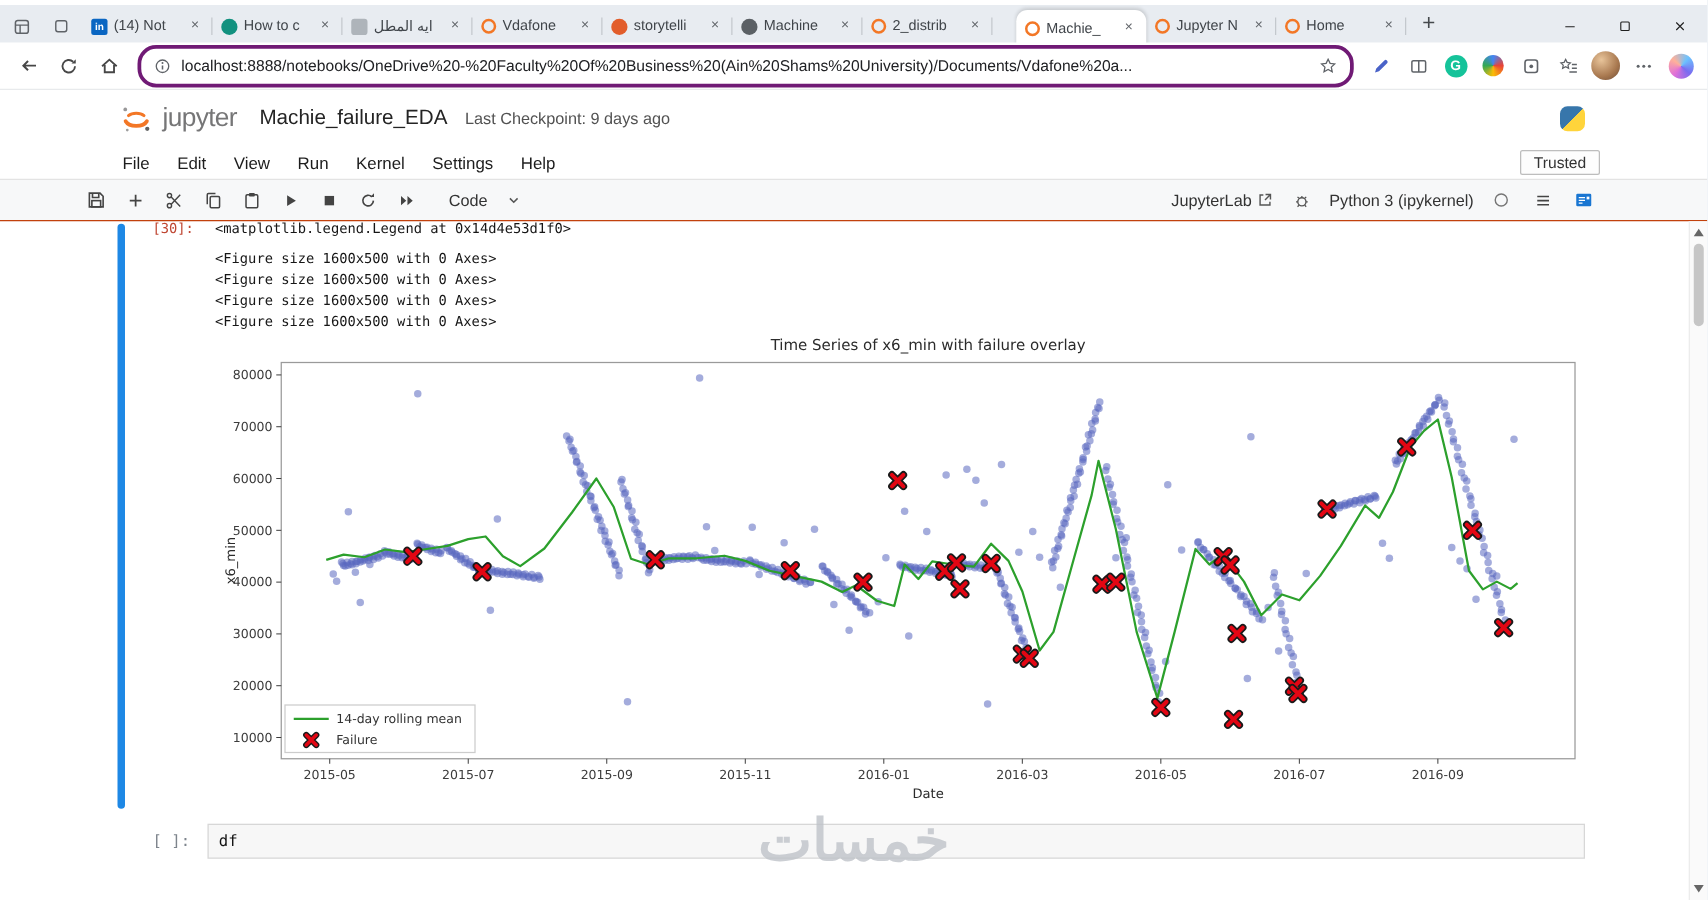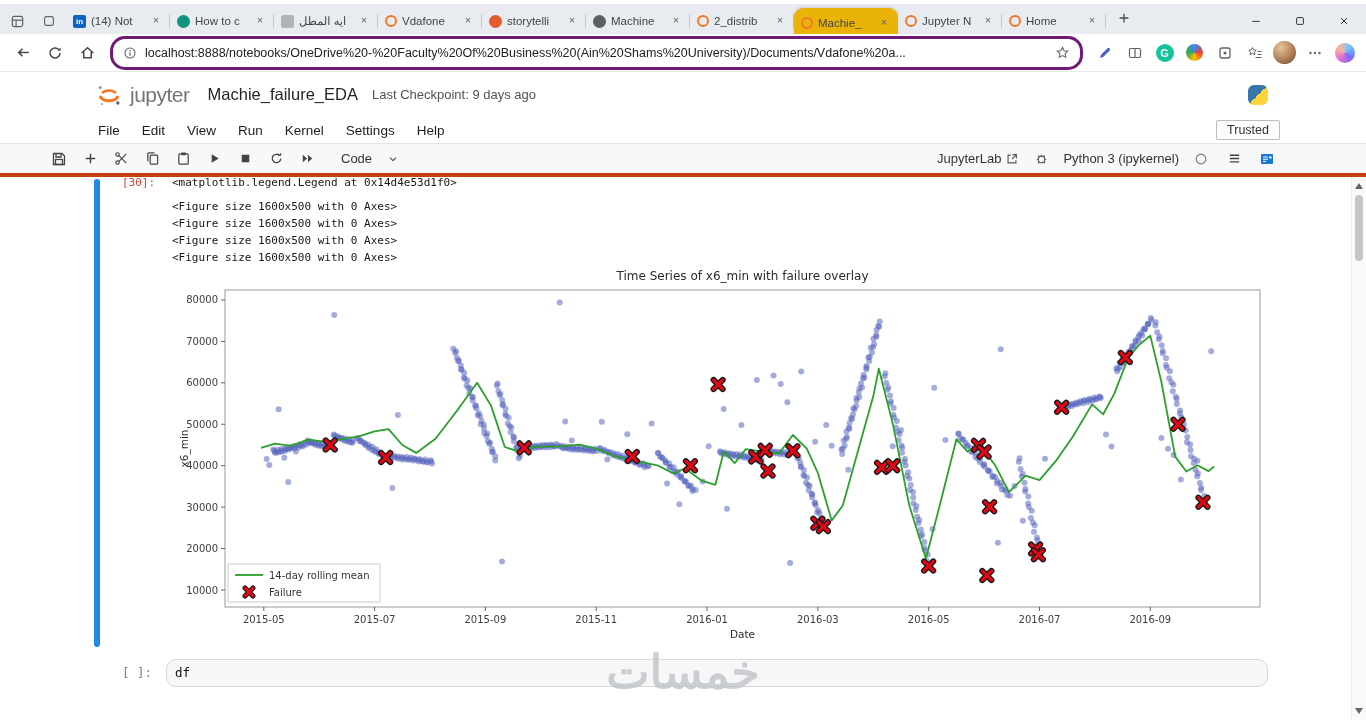--- a/index.html
+++ b/index.html
@@ -7,21 +7,21 @@
           font-family:"Liberation Sans",sans-serif;-webkit-font-smoothing:antialiased;}
   
   .tabbar{position:absolute;top:4px;left:0;width:1366px;height:50px;background:#e8ecf1;
           display:flex;align-items:flex-start;}
   .tabbar-left{display:flex;align-items:center;height:34px;padding:0 6px;gap:10px;}
   .icon-btn{width:22px;height:22px;display:flex;align-items:center;justify-content:center;flex:none;}
   .tabstrip{display:flex;align-items:flex-end;height:34px;}
   .tab{display:flex;align-items:center;gap:5px;width:104px;box-sizing:border-box;padding:0 7px;
        font-size:11.5px;color:#40454a;height:34px;position:relative;}
   .tab:not(.active)::after{content:"";position:absolute;right:0;top:10px;bottom:10px;width:1px;background:#c3c8cd;}
-  .tab.active{height:30px;background:#eab308;border-radius:9px 9px 0 0;box-shadow:0 -1px 3px rgba(0,0,0,.14);}
+  .tab.active{height:30px;background:#ffffff;border-radius:9px 9px 0 0;box-shadow:0 -1px 3px rgba(0,0,0,.14);margin-left:19px;}
   .tab-title{flex:1;overflow:hidden;white-space:nowrap;}
   .tab-close{width:14px;height:14px;line-height:13px;text-align:center;border-radius:3px;
              font-size:11px;color:#5f6368;flex:none;}
   .fav{width:13px;height:13px;flex:none;display:inline-flex;align-items:center;justify-content:center;
        box-sizing:border-box;font-size:8px;}
   .jupyter-icon{border:2.5px solid #f37726;border-radius:50%;width:12px;height:12px;}
   .linkedin-icon{background:#0a66c2;color:#fff;font-weight:700;border-radius:2px;}
   .site-teal-icon{background:#12917f;border-radius:50%;}
   .site-red-icon{background:#e25d2b;border-radius:50%;}
   .page-gray-icon{background:#aeb4ba;border-radius:2.5px;}
@@ -57,40 +57,40 @@
           background:linear-gradient(135deg,#3776ab 50%,#ffd43b 50%);}
   
   .jmenubar{position:absolute;top:117px;left:0;width:1366px;height:27px;background:#fff;
             border-bottom:1px solid #e3e3e3;display:flex;align-items:center;
             padding-left:96px;box-sizing:border-box;gap:18px;}
   .menu-item{font-size:13.5px;color:#1d1d1d;padding:0 2px;}
   .trusted{margin-left:auto;margin-right:86px;border:1px solid #bdbdbd;background:#fdfdfd;
            font-size:12.5px;color:#333;padding:2px 10px;border-radius:2px;}
   
   .jtoolbar{position:absolute;top:144px;left:0;width:1366px;height:33px;background:#f7f8f9;
-            border-bottom:4px solid #c2410c;display:flex;align-items:center;
-            padding-left:48px;box-sizing:border-box;gap:9px;}
+            border-bottom:1px solid #c2410c;display:flex;align-items:center;
+            padding-left:66px;box-sizing:border-box;gap:9px;}
   .tool{width:22px;height:22px;display:flex;align-items:center;justify-content:center;flex:none;}
   .celltype{display:flex;align-items:center;gap:14px;margin-left:14px;font-size:13px;color:#333;}
   .jtb-right{margin-left:auto;margin-right:88px;display:flex;align-items:center;gap:11px;}
   .jlab-link{display:flex;align-items:center;gap:4px;font-size:13px;color:#333;}
   .kernel-name{font-size:13px;color:#333;}
   
   .cell-bar{position:absolute;left:94px;top:179px;width:6px;height:468px;background:#1e88e5;border-radius:3px;}
   .out-area{position:absolute;left:122px;top:175px;font-family:"DejaVu Sans Mono","Liberation Mono",monospace;
             font-size:11px;color:#161616;line-height:16px;}
   .out-row{display:flex;}
   .prompt-out{width:50px;color:#bf4632;flex:none;}
   .fig-lines{margin-left:50px;margin-top:7px;line-height:17px;}
   .chart{position:absolute;left:175px;top:264px;}
   .chart text{font-family:"DejaVu Sans","Liberation Sans",sans-serif;}
   .cell2{position:absolute;left:122px;top:659px;width:1146px;display:flex;align-items:flex-start;}
   .prompt-in{width:44px;flex:none;font-family:"DejaVu Sans Mono","Liberation Mono",monospace;
              font-size:12.5px;color:#7d848c;padding-top:6px;}
-  .code-box{flex:1;height:28px;background:#f7f7f7;border:1px solid #d7d7d7;border-radius:10px;
+  .code-box{flex:1;height:28px;background:#f7f7f7;border:1px solid #d7d7d7;border-radius:0;
             box-sizing:border-box;font-family:"DejaVu Sans Mono","Liberation Mono",monospace;
             font-size:12.5px;color:#111;padding:5px 8px;}
   .watermark{position:absolute;left:50%;top:645px;transform:translateX(-50%);direction:rtl;
              font-size:46px;font-weight:700;color:#bfc3c9;opacity:.8;z-index:5;}
   
   .vscroll{position:absolute;right:0;top:177px;width:14px;height:543px;background:#fafafa;
            border-left:1px solid #ececec;}
   .sb-up{position:absolute;top:6px;left:3px;width:0;height:0;
          border-left:4px solid transparent;border-right:4px solid transparent;border-bottom:6px solid #666;}
   .sb-down{position:absolute;bottom:6px;left:3px;width:0;height:0;

